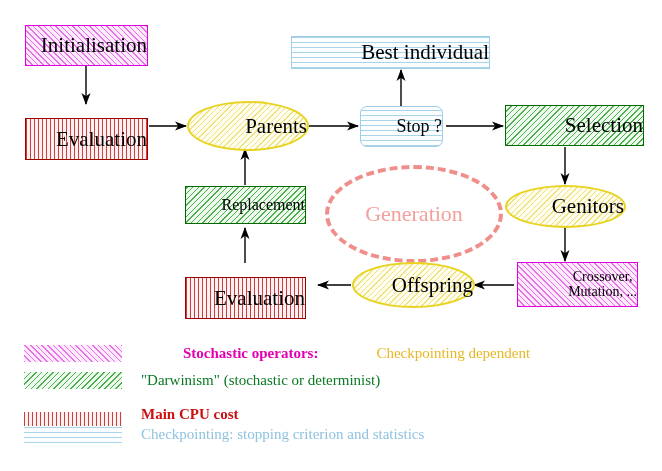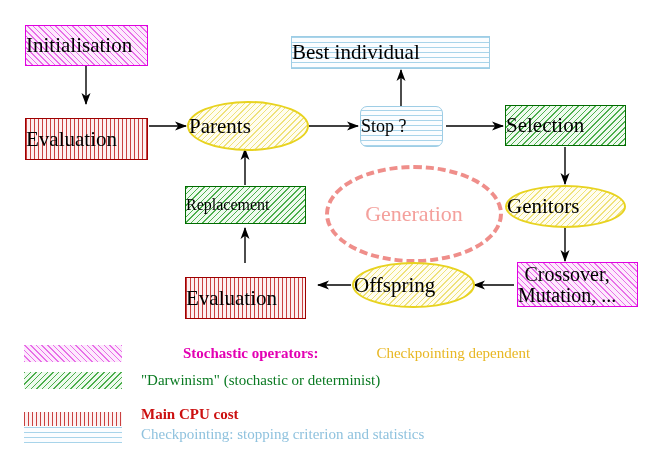--- a/index.html
+++ b/index.html
@@ -18,21 +18,21 @@
   #svg-layer {
     position: absolute;
     left: 0; top: 0;
     width: 662px;
     height: 471px;
   }
   .node {
     position: absolute;
     display: flex;
     align-items: center;
-    justify-content: flex-start;
+    justify-content: flex-end;
     text-align: center;
     color: #000000;
     box-sizing: border-box;
     z-index: 3;
     line-height: 1.05;
   }
   .node-label {
     position: relative;
     z-index: 4;
     white-space: pre-line;
@@ -197,29 +197,29 @@
   </div>
 
   <div class="node box fill-blue" style="left:291px; top:36px; width:199px; height:33px; font-size:21px;">
     <span class="node-label">Best individual</span>
   </div>
 
   <div class="node rounded fill-blue" style="left:360px; top:106px; width:83px; height:41px; font-size:18px;">
     <span class="node-label">Stop ?</span>
   </div>
 
-  <div class="node box fill-green" style="left:505px; top:105px; width:121px; height:41px; font-size:21px;">
+  <div class="node box fill-green" style="left:505px; top:105px; width:139px; height:41px; font-size:21px;">
     <span class="node-label">Selection</span>
   </div>
 
   <div class="node ellipse fill-yellow" style="left:505px; top:185px; width:121px; height:43px; font-size:21px;">
     <span class="node-label">Genitors</span>
   </div>
 
-  <div class="node box fill-magenta" style="left:517px; top:262px; width:121px; height:45px; font-size:20px;">
+  <div class="node box fill-magenta" style="left:517px; top:262px; width:121px; height:45px; font-size:14px;">
     <span class="node-label">Crossover,
 Mutation, ...</span>
   </div>
 
   <div class="node ellipse fill-yellow" style="left:352px; top:262px; width:123px; height:46px; font-size:21px;">
     <span class="node-label">Offspring</span>
   </div>
 
   <div class="node box fill-red" style="left:185px; top:264px; width:121px; height:42px; font-size:21px;">
     <span class="node-label">Evaluation</span>

